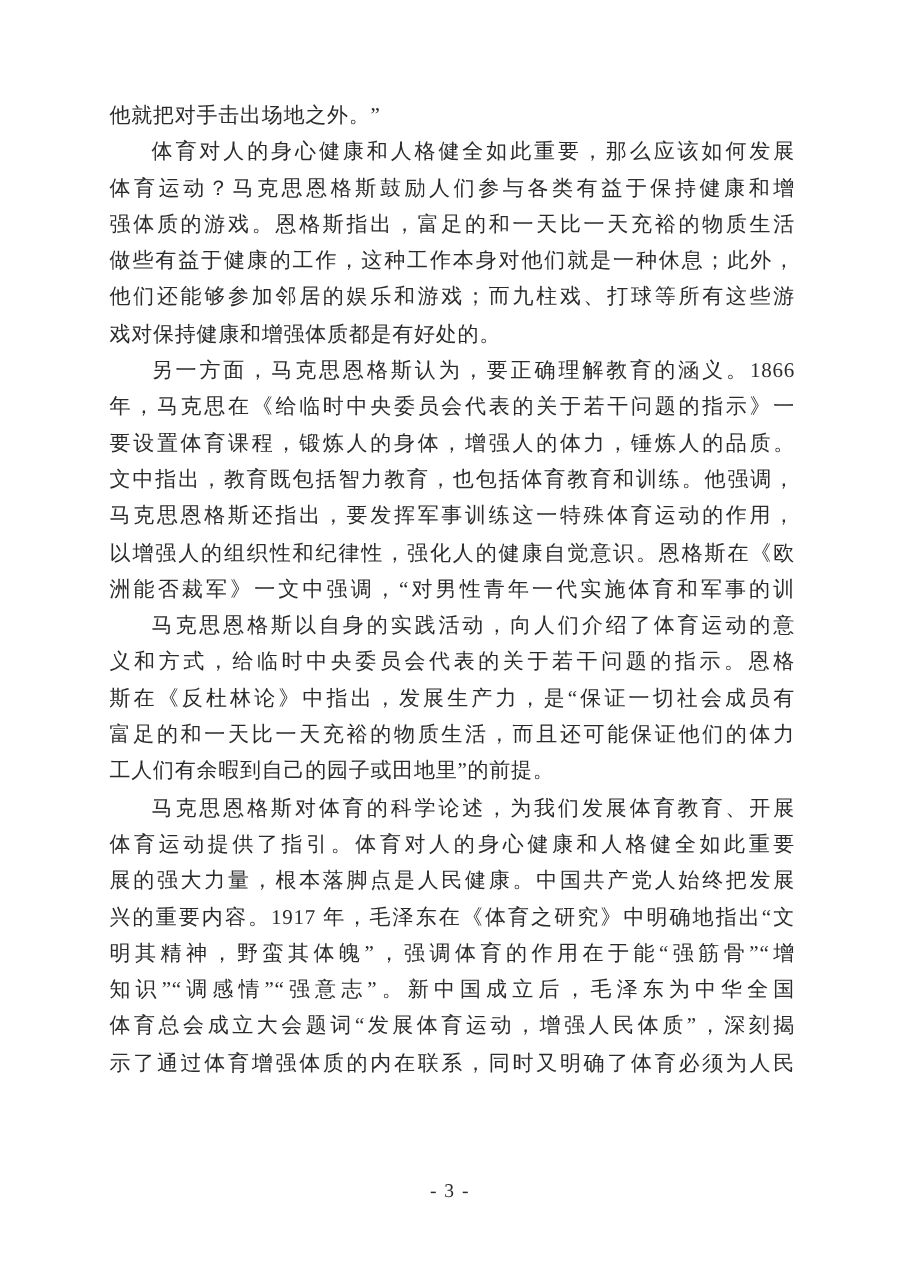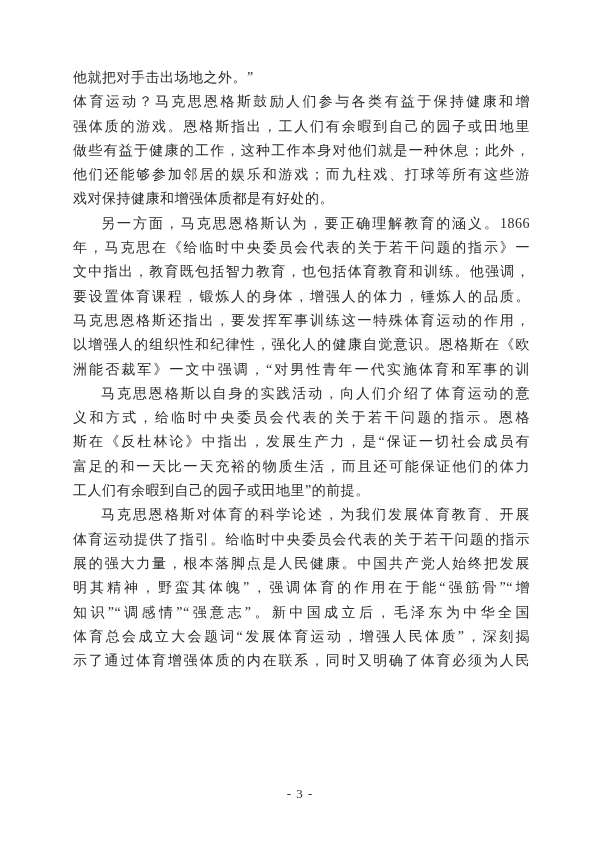--- a/index.html
+++ b/index.html
@@ -52,39 +52,41 @@
     letter-spacing: 1px;
     color: #2b2b2b;
   }
 </style>
 </head>
 <body>
 
 <main class="page">
   <div class="text-block" id="text-block">
       <div class="line end">他就把对手击出场地之外。”</div>
+      <div class="line indent">体育对人的身心健康和人格健全如此重要，那么应该如何发展</div>
       <div class="line">体育运动？马克思恩格斯鼓励人们参与各类有益于保持健康和增</div>
-      <div class="line">强体质的游戏。恩格斯指出，工人们有余暇到自己的园子或田地里</div>
+      <div class="line">强体质的游戏。恩格斯指出，富足的和一天比一天充裕的物质生活</div>
       <div class="line">做些有益于健康的工作，这种工作本身对他们就是一种休息；此外，</div>
       <div class="line">他们还能够参加邻居的娱乐和游戏；而九柱戏、打球等所有这些游</div>
       <div class="line end">戏对保持健康和增强体质都是有好处的。</div>
       <div class="line indent">另一方面，马克思恩格斯认为，要正确理解教育的涵义。1866</div>
       <div class="line">年，马克思在《给临时中央委员会代表的关于若干问题的指示》一</div>
+      <div class="line">要设置体育课程，锻炼人的身体，增强人的体力，锤炼人的品质。</div>
       <div class="line">文中指出，教育既包括智力教育，也包括体育教育和训练。他强调，</div>
-      <div class="line">要设置体育课程，锻炼人的身体，增强人的体力，锤炼人的品质。</div>
       <div class="line">马克思恩格斯还指出，要发挥军事训练这一特殊体育运动的作用，</div>
       <div class="line">以增强人的组织性和纪律性，强化人的健康自觉意识。恩格斯在《欧</div>
       <div class="line">洲能否裁军》一文中强调，“对男性青年一代实施体育和军事的训</div>
       <div class="line indent">马克思恩格斯以自身的实践活动，向人们介绍了体育运动的意</div>
       <div class="line">义和方式，给临时中央委员会代表的关于若干问题的指示。恩格</div>
       <div class="line">斯在《反杜林论》中指出，发展生产力，是“保证一切社会成员有</div>
       <div class="line">富足的和一天比一天充裕的物质生活，而且还可能保证他们的体力</div>
       <div class="line end">工人们有余暇到自己的园子或田地里”的前提。</div>
       <div class="line indent">马克思恩格斯对体育的科学论述，为我们发展体育教育、开展</div>
-      <div class="line">体育运动提供了指引。给临时中央委员会代表的关于若干问题的指示</div>
+      <div class="line">体育运动提供了指引。体育对人的身心健康和人格健全如此重要</div>
       <div class="line">展的强大力量，根本落脚点是人民健康。中国共产党人始终把发展</div>
+      <div class="line">兴的重要内容。1917 年，毛泽东在《体育之研究》中明确地指出“文</div>
       <div class="line">明其精神，野蛮其体魄”，强调体育的作用在于能“强筋骨”“增</div>
       <div class="line">知识”“调感情”“强意志”。新中国成立后，毛泽东为中华全国</div>
       <div class="line">体育总会成立大会题词“发展体育运动，增强人民体质”，深刻揭</div>
       <div class="line">示了通过体育增强体质的内在联系，同时又明确了体育必须为人民</div>
     </div>
   <div class="footer">- 3 -</div>
 </main>
 
 </body></html>

